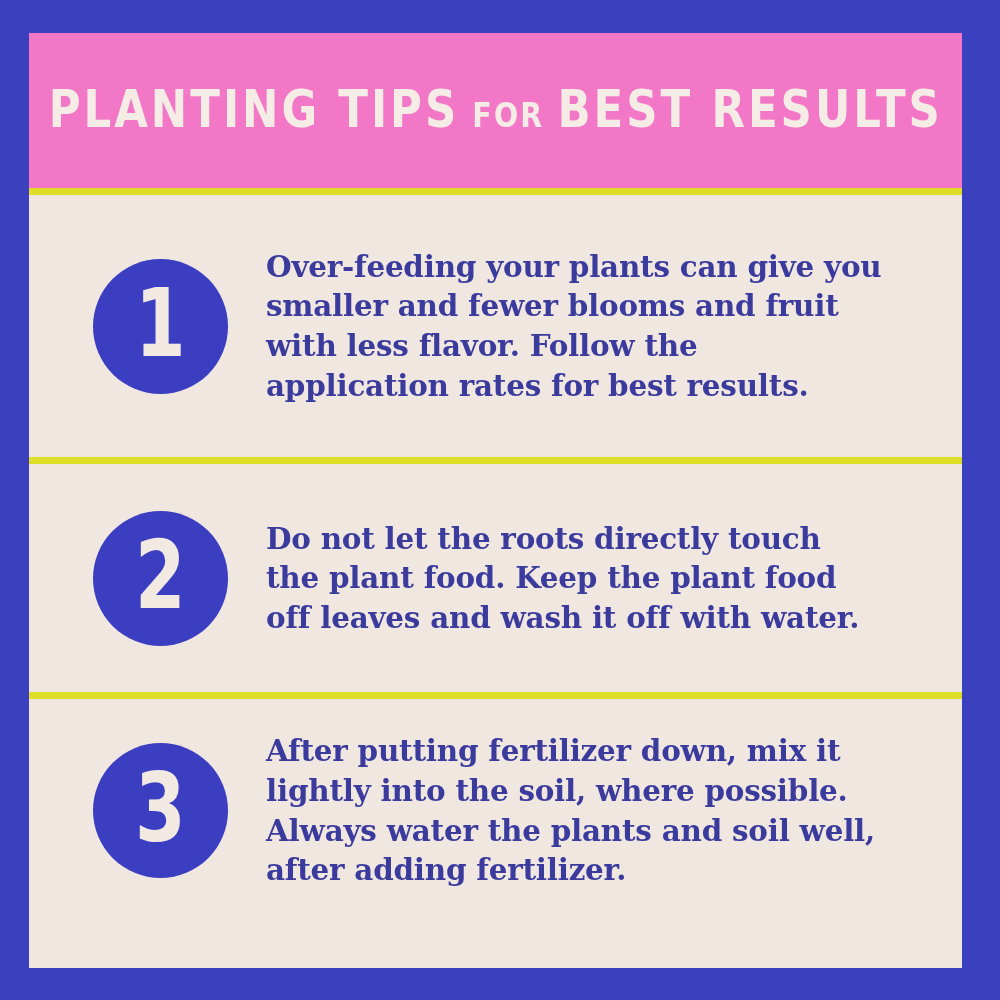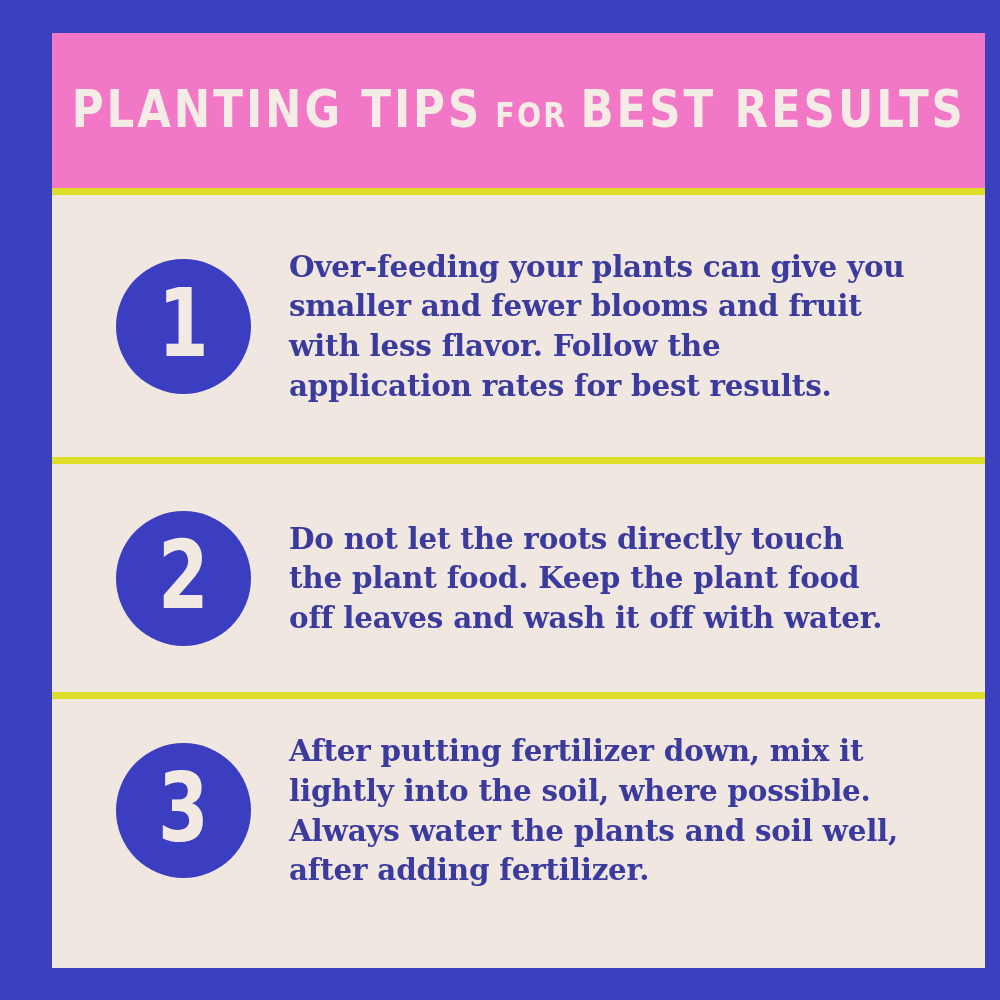--- a/index.html
+++ b/index.html
@@ -18,21 +18,21 @@
     position: relative;
     width: 1000px;
     height: 1000px;
     background: #3b40be;
     box-sizing: border-box;
   }
 
   
   .card {
     position: absolute;
-    left: 52px;
+    left: 29px;
     top: 33px;
     width: 933px;
     height: 935px;
     background: #f1e7e1;
     display: flex;
     flex-direction: column;
     overflow: hidden;
   }
 
   

